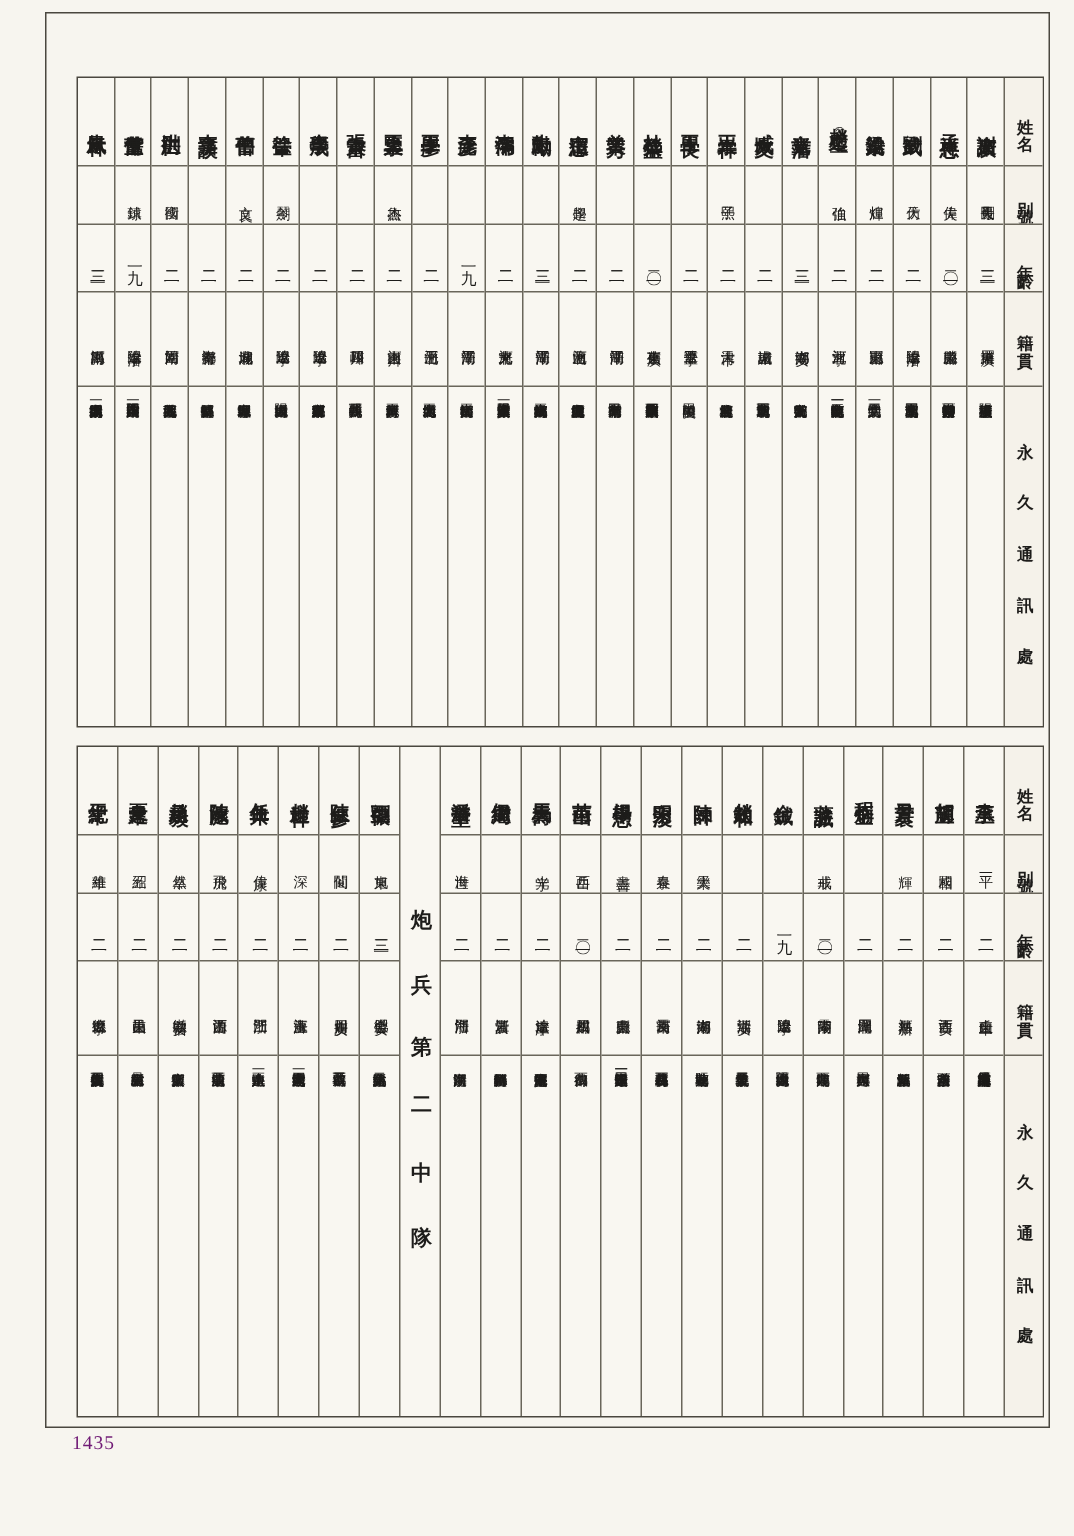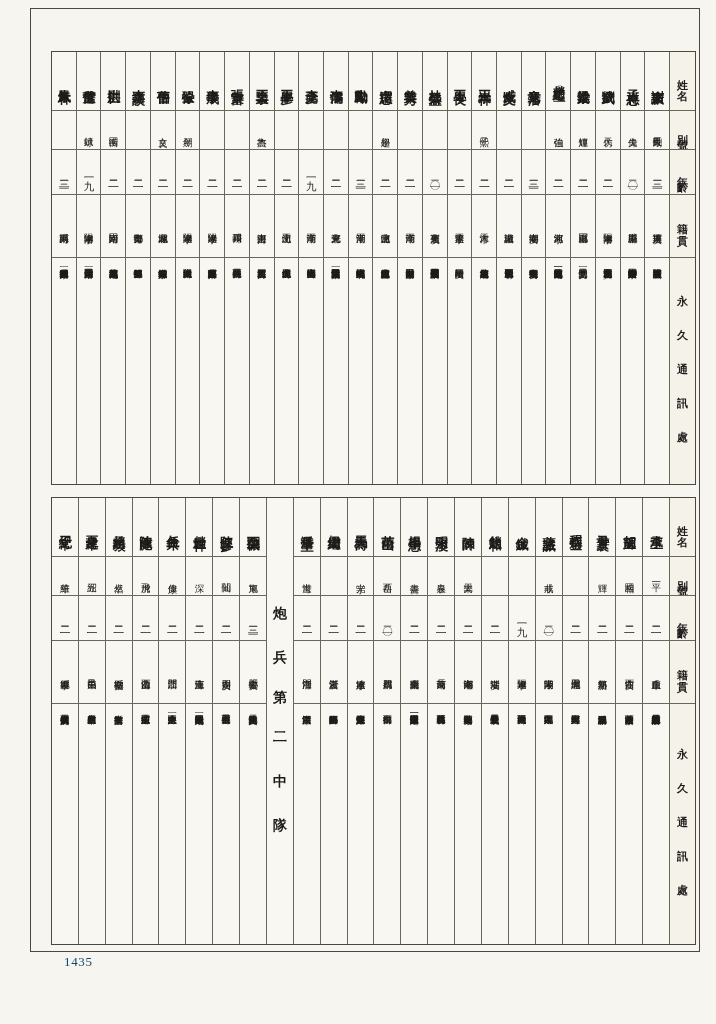--- a/index.html
+++ b/index.html
@@ -46,22 +46,22 @@
   .native-cell{font-size:9.5px;}
   .addr-cell{font-size:9px;line-height:1.12;justify-content:flex-start;padding-top:4px;box-sizing:border-box;}
   .hdr{font-size:11px;font-weight:600;}
   .hdr.h-name{letter-spacing:0.9em;}
   .hdr.h-alias{letter-spacing:0.35em;}
   .hdr.h-age{letter-spacing:0.5em;}
   .hdr.h-native{letter-spacing:1.1em;}
   .hdr.h-addr{letter-spacing:3.1em;}
   .col.unit .unit-cell{flex:1 1 auto;font-size:14px;font-weight:bold;letter-spacing:3em;}
   .page-number{
-    position:absolute;left:64px;top:954px;
-    font-size:13px;letter-spacing:0.05em;color:#0c4a6e;
+    position:absolute;left:48px;top:954px;
+    font-size:13px;letter-spacing:0.05em;color:#701a75;
   }
 </style>
 </head>
 <body>
 
 <div class="sheet">
   <div class="frame">
     <div class="roster top">
         <div class="col header">
           <div class="cell hdr h-name">姓名</div>

